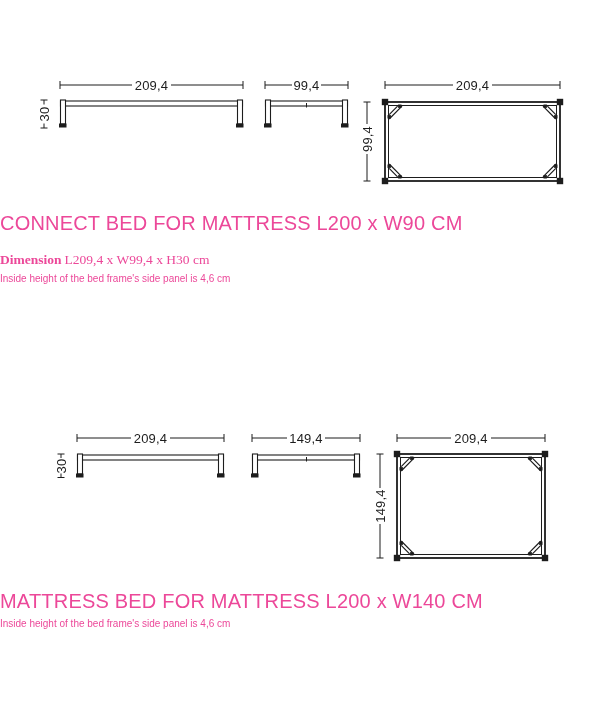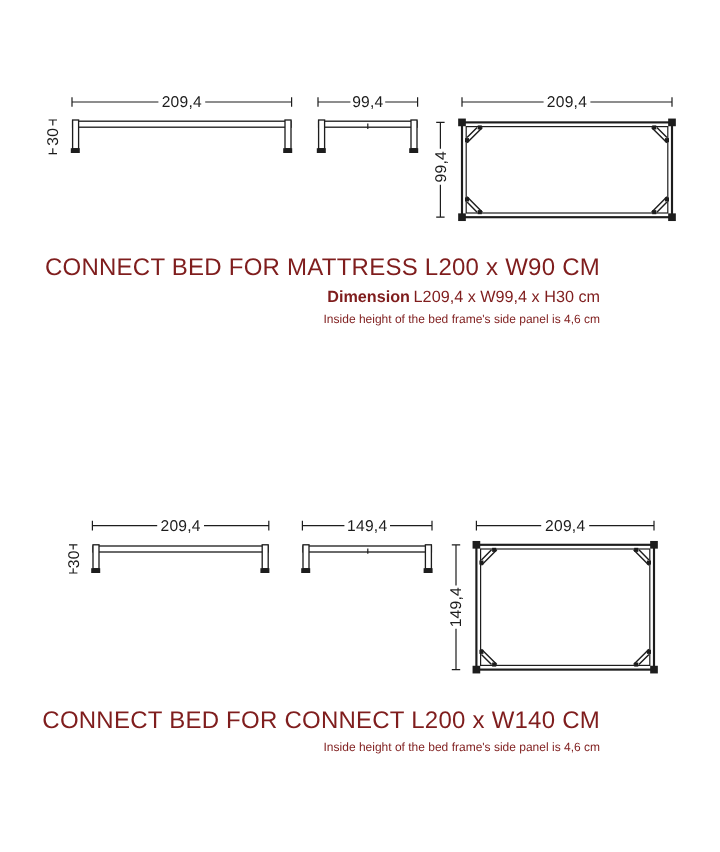--- a/index.html
+++ b/index.html
@@ -3,39 +3,39 @@
 <meta charset="utf-8">
 <style>
   html, body { margin: 0; padding: 0; background: #ffffff; }
   .page {
     position: relative;
     width: 600px;
     height: 710px;
     background: #ffffff;
     overflow: hidden;
     font-family: "Liberation Sans", sans-serif;
-    color: #7f1d1d;
+    color: #ec4899;
   }
   svg.drawing { position: absolute; overflow: visible; }
   
   .ln  { fill: none; stroke: #1d1d1d; stroke-width: 1; }
   .fr  { fill: #ffffff; stroke: #1d1d1d; stroke-width: 1.1; }
   .fro { fill: none; stroke: #1d1d1d; stroke-width: 1.8; }
   .blk { fill: #1d1d1d; stroke: none; }
   .bln { fill: none; stroke: #1d1d1d; stroke-width: 1.2; }
   .dim {
     font-family: "Liberation Sans", sans-serif;
     font-size: 13px;
     fill: #1d1d1d;
     letter-spacing: 0.2px;
   }
   
-  .caption { position: absolute; left: 0; width: 500px; text-align: right; }
+  .caption { position: absolute; left: 0; width: 500px; text-align: left; }
   .title  { font-size: 20px; line-height: 23px; letter-spacing: 0.2px; }
-  .dims   { font-size: 13.5px; line-height: 17px; margin-top: 4px; }
+  .dims   { font-size: 13.5px; line-height: 17px; margin-top: 16px; font-family: Liberation Serif, serif; }
   .dim-label { font-weight: bold; margin-right: 3px; }
   .note   { font-size: 10px; line-height: 17px; margin-top: 2px; }
 </style>
 </head>
 <body>
 
 <div class="page">
 
   <svg class="drawing" style="left:30px; top:58px;" width="545" height="140" viewBox="0 0 545 140">
     <defs>
@@ -164,17 +164,17 @@
         <rect class="blk" x="501.8" y="129.8" width="6.4" height="6.4"></rect>
         <use href="#corner-bracket" transform="translate(357,29)"></use>
         <use href="#corner-bracket" transform="translate(505,29) scale(-1,1)"></use>
         <use href="#corner-bracket" transform="translate(357,133) scale(1,-1)"></use>
         <use href="#corner-bracket" transform="translate(505,133) scale(-1,-1)"></use>
       </g>
     </g>
   </svg>
 
   <div class="caption" style="top:590px;">
-    <div class="title">CONNECT BED FOR CONNECT L200 x W140 CM</div>
+    <div class="title">MATTRESS BED FOR MATTRESS L200 x W140 CM</div>
     <div class="note">Inside height of the bed frame's side panel is 4,6 cm</div>
   </div>
 
 </div>
 
 </body></html>

